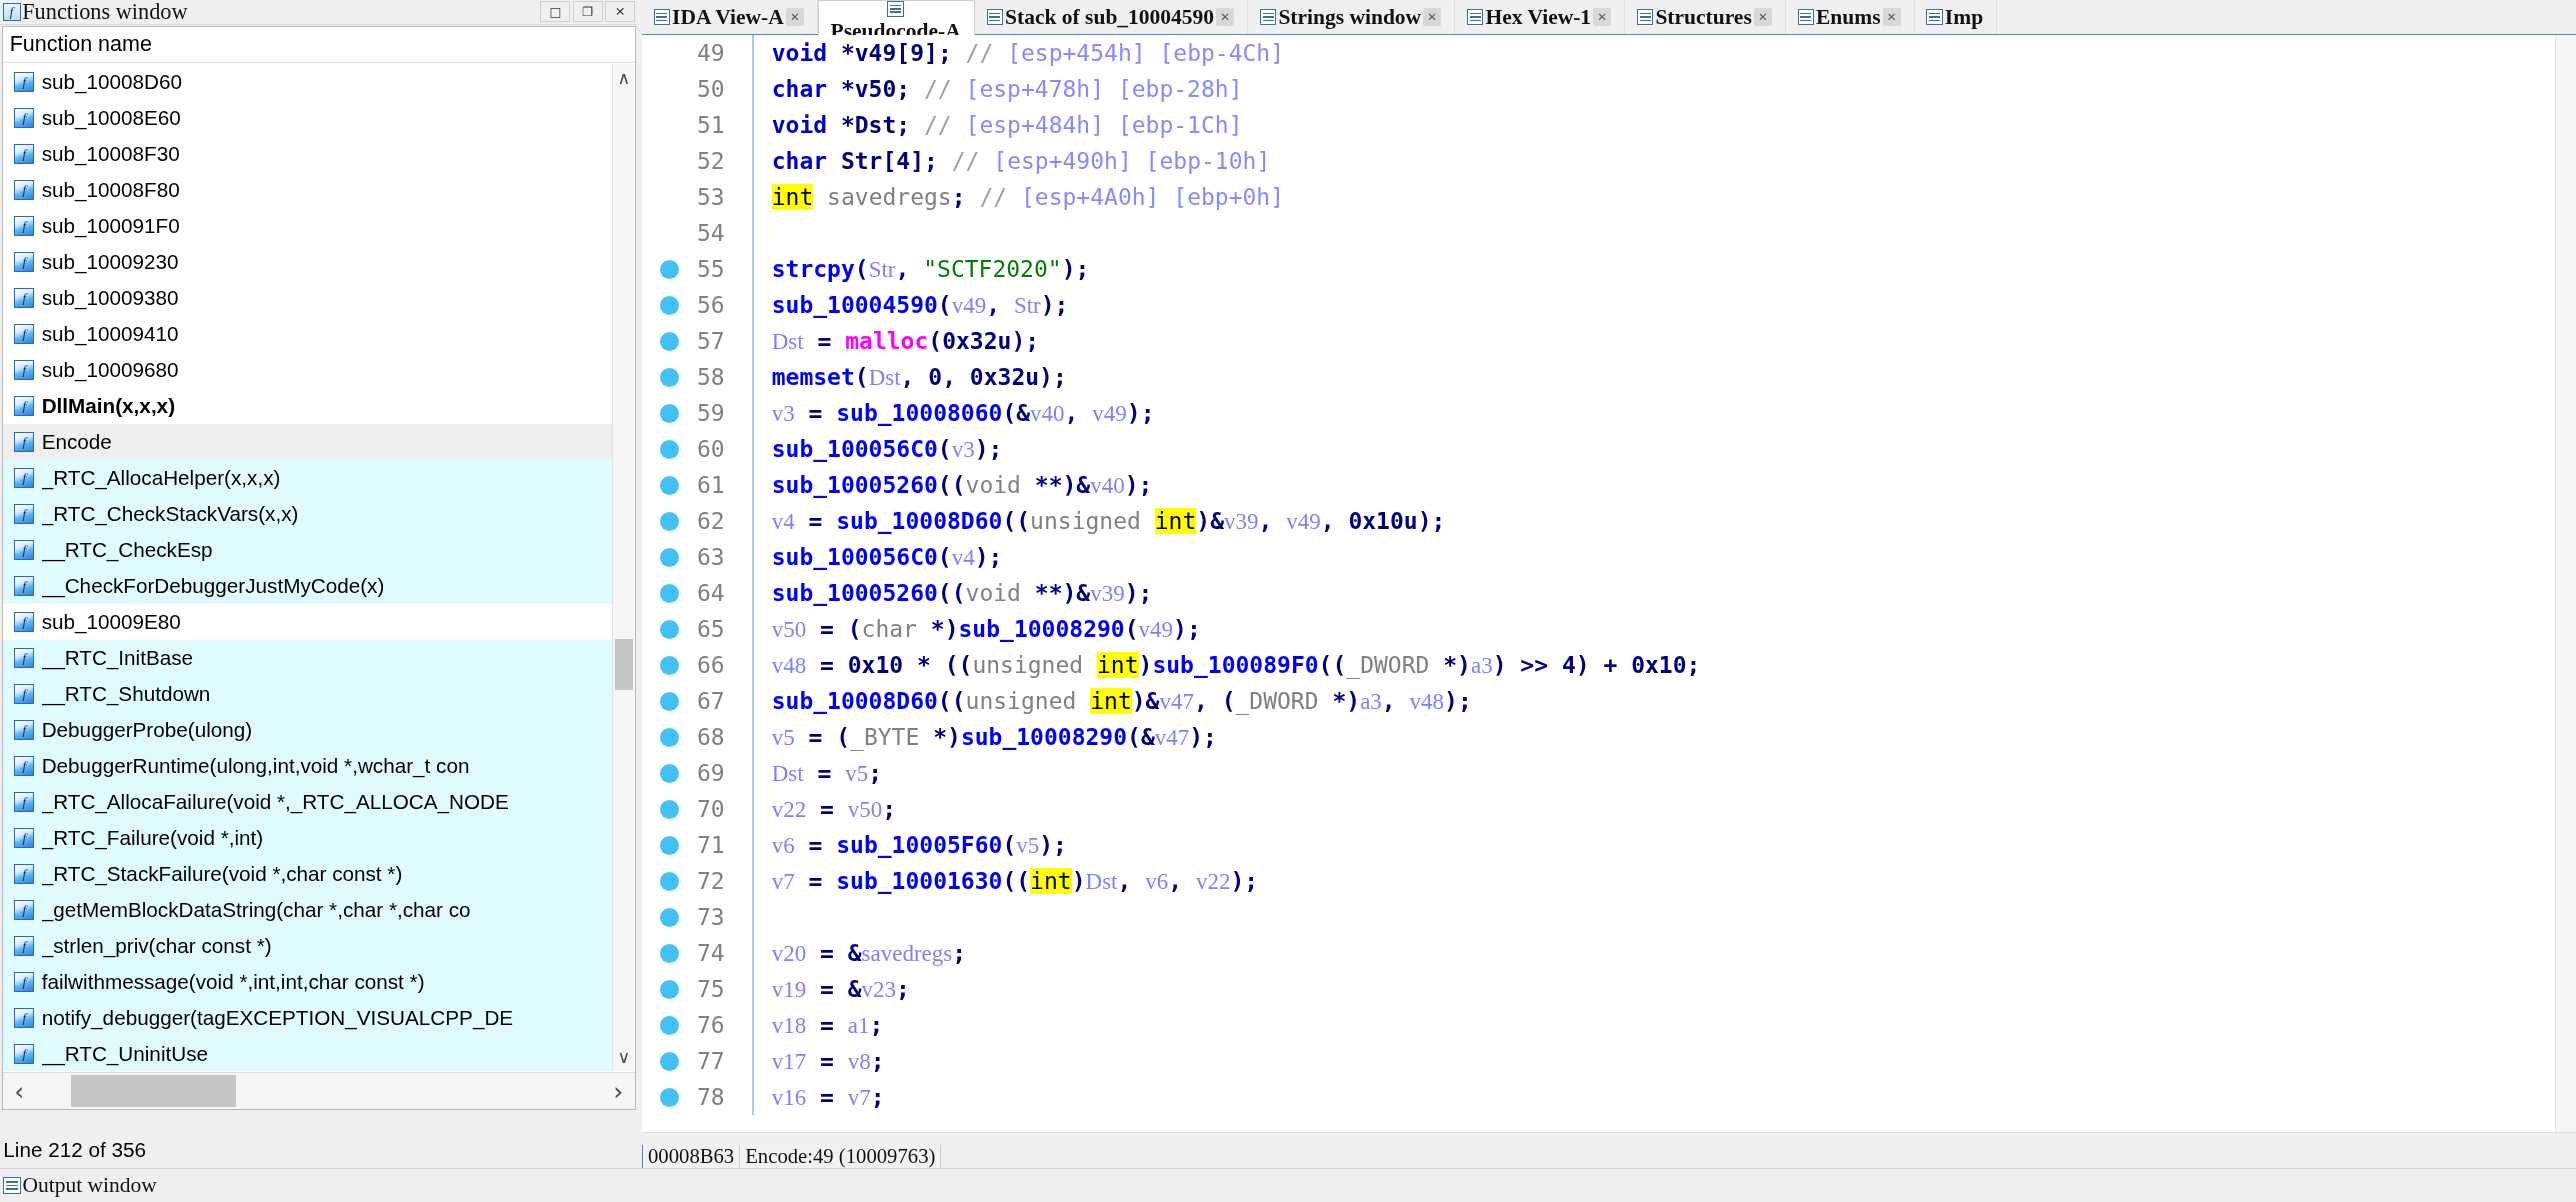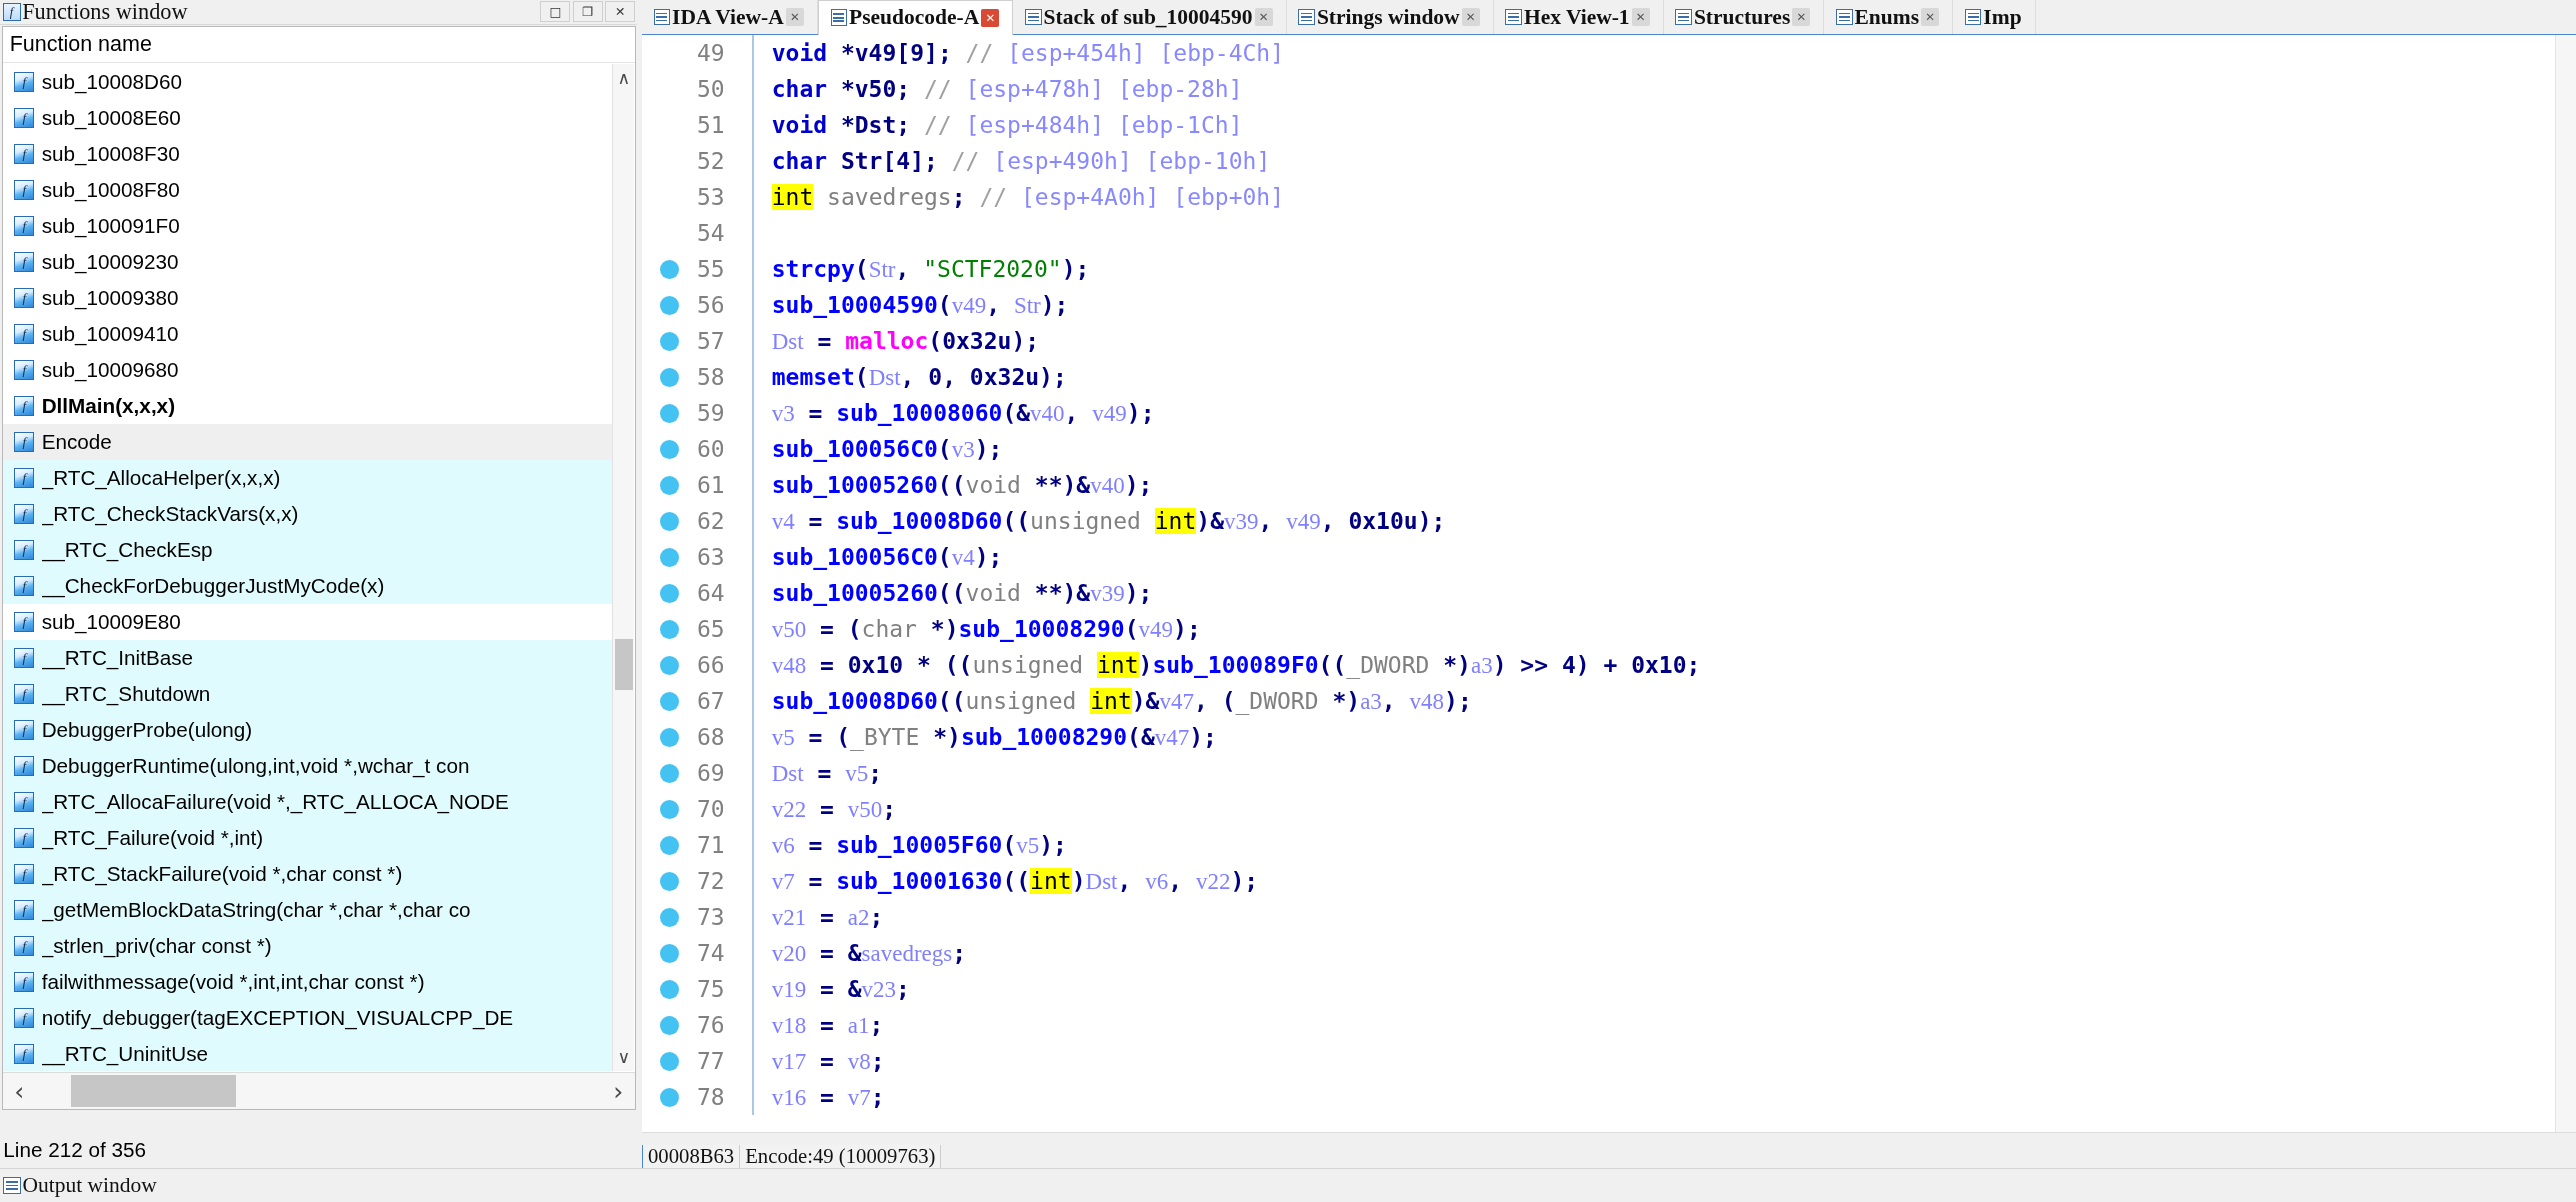--- a/index.html
+++ b/index.html
@@ -135,21 +135,21 @@
     height: 34px; display: flex; align-items: center; gap: 2px;
     padding: 0 13.2px 0 11.6px; background: #f0f0f0;
     border-right: 0.8px solid #dddddd;
     font-family: "Liberation Serif", serif; font-size: 21.5px; color: #111;
     white-space: nowrap;
     font-weight: bold;
   }
   .tab.active {
     background: #ffffff; border-top: 0.8px solid #cfcfcf;
     border-left: 0.8px solid #cfcfcf; border-right: 0.8px solid #cfcfcf;
-    border-bottom: 1.7px solid #ffffff; margin-bottom: -1.7px; height: 36px;
+    border-bottom: 1.7px solid #ffffff; margin-bottom: -1.7px; height: 36px; flex-direction: column;
   }
   .tab-icon {
     width: 16.5px; height: 16.5px; flex: 0 0 auto;
     border: 0.8px solid #3a6ea5; background: #ffffff;
     display: flex; flex-direction: column; justify-content: center; gap: 1.7px; padding: 1.7px;
   }
   .tab-icon i { display: block; height: 1.7px; background: #3a6ea5; }
   .tab-close {
     width: 18px; height: 18px; flex: 0 0 auto; background: #d8d8d8; color: #555;
     display: flex; align-items: center; justify-content: center;
@@ -454,21 +454,21 @@
         <div class="code-line"><div class="bp-col"><span class="bp-dot"></span></div><div class="ln-col">63</div><div class="gutter-line"></div><div class="code-text"><span class="kw">sub_100056C0</span><span class="pl">(</span><span class="var">v4</span><span class="pl">);</span></div></div>
         <div class="code-line"><div class="bp-col"><span class="bp-dot"></span></div><div class="ln-col">64</div><div class="gutter-line"></div><div class="code-text"><span class="kw">sub_10005260</span><span class="pl">((</span><span class="ty">void</span><span class="pl"> **)&amp;</span><span class="var">v39</span><span class="pl">);</span></div></div>
         <div class="code-line"><div class="bp-col"><span class="bp-dot"></span></div><div class="ln-col">65</div><div class="gutter-line"></div><div class="code-text"><span class="var">v50</span><span class="pl"> = (</span><span class="ty">char</span><span class="pl"> *)</span><span class="kw">sub_10008290</span><span class="pl">(</span><span class="var">v49</span><span class="pl">);</span></div></div>
         <div class="code-line"><div class="bp-col"><span class="bp-dot"></span></div><div class="ln-col">66</div><div class="gutter-line"></div><div class="code-text"><span class="var">v48</span><span class="pl"> = </span><span class="num">0x10</span><span class="pl"> * ((</span><span class="ty">unsigned </span><span class="hlg">int</span><span class="pl">)</span><span class="kw">sub_100089F0</span><span class="pl">((</span><span class="ty">_DWORD</span><span class="pl"> *)</span><span class="var">a3</span><span class="pl">) &gt;&gt; </span><span class="num">4</span><span class="pl">) + </span><span class="num">0x10</span><span class="pl">;</span></div></div>
         <div class="code-line"><div class="bp-col"><span class="bp-dot"></span></div><div class="ln-col">67</div><div class="gutter-line"></div><div class="code-text"><span class="kw">sub_10008D60</span><span class="pl">((</span><span class="ty">unsigned </span><span class="hlg">int</span><span class="pl">)&amp;</span><span class="var">v47</span><span class="pl">, (</span><span class="ty">_DWORD</span><span class="pl"> *)</span><span class="var">a3</span><span class="pl">, </span><span class="var">v48</span><span class="pl">);</span></div></div>
         <div class="code-line"><div class="bp-col"><span class="bp-dot"></span></div><div class="ln-col">68</div><div class="gutter-line"></div><div class="code-text"><span class="var">v5</span><span class="pl"> = (</span><span class="ty">_BYTE</span><span class="pl"> *)</span><span class="kw">sub_10008290</span><span class="pl">(&amp;</span><span class="var">v47</span><span class="pl">);</span></div></div>
         <div class="code-line"><div class="bp-col"><span class="bp-dot"></span></div><div class="ln-col">69</div><div class="gutter-line"></div><div class="code-text"><span class="var">Dst</span><span class="pl"> = </span><span class="var">v5</span><span class="pl">;</span></div></div>
         <div class="code-line"><div class="bp-col"><span class="bp-dot"></span></div><div class="ln-col">70</div><div class="gutter-line"></div><div class="code-text"><span class="var">v22</span><span class="pl"> = </span><span class="var">v50</span><span class="pl">;</span></div></div>
         <div class="code-line"><div class="bp-col"><span class="bp-dot"></span></div><div class="ln-col">71</div><div class="gutter-line"></div><div class="code-text"><span class="var">v6</span><span class="pl"> = </span><span class="kw">sub_10005F60</span><span class="pl">(</span><span class="var">v5</span><span class="pl">);</span></div></div>
         <div class="code-line"><div class="bp-col"><span class="bp-dot"></span></div><div class="ln-col">72</div><div class="gutter-line"></div><div class="code-text"><span class="var">v7</span><span class="pl"> = </span><span class="kw">sub_10001630</span><span class="pl">((</span><span class="hlg">int</span><span class="pl">)</span><span class="var">Dst</span><span class="pl">, </span><span class="var">v6</span><span class="pl">, </span><span class="var">v22</span><span class="pl">);</span></div></div>
-        <div class="code-line"><div class="bp-col"><span class="bp-dot"></span></div><div class="ln-col">73</div><div class="gutter-line"></div><div class="code-text"><span class="var">v21</span><span class="pl"> = </span><span class="var">a2</span><span class="pl">;</span></div></div>
+        <div class="code-line"><div class="bp-col"><span class="bp-dot"></span></div><div class="ln-col">73</div><div class="gutter-line"></div></div>
         <div class="code-line"><div class="bp-col"><span class="bp-dot"></span></div><div class="ln-col">74</div><div class="gutter-line"></div><div class="code-text"><span class="var">v20</span><span class="pl"> = &amp;</span><span class="var">savedregs</span><span class="pl">;</span></div></div>
         <div class="code-line"><div class="bp-col"><span class="bp-dot"></span></div><div class="ln-col">75</div><div class="gutter-line"></div><div class="code-text"><span class="var">v19</span><span class="pl"> = &amp;</span><span class="var">v23</span><span class="pl">;</span></div></div>
         <div class="code-line"><div class="bp-col"><span class="bp-dot"></span></div><div class="ln-col">76</div><div class="gutter-line"></div><div class="code-text"><span class="var">v18</span><span class="pl"> = </span><span class="var">a1</span><span class="pl">;</span></div></div>
         <div class="code-line"><div class="bp-col"><span class="bp-dot"></span></div><div class="ln-col">77</div><div class="gutter-line"></div><div class="code-text"><span class="var">v17</span><span class="pl"> = </span><span class="var">v8</span><span class="pl">;</span></div></div>
         <div class="code-line"><div class="bp-col"><span class="bp-dot"></span></div><div class="ln-col">78</div><div class="gutter-line"></div><div class="code-text"><span class="var">v16</span><span class="pl"> = </span><span class="var">v7</span><span class="pl">;</span></div></div>
       </div>
     <div class="code-vscroll"></div>
 
     <div class="code-status">
       <div class="cs-cell first">00008B63</div>

